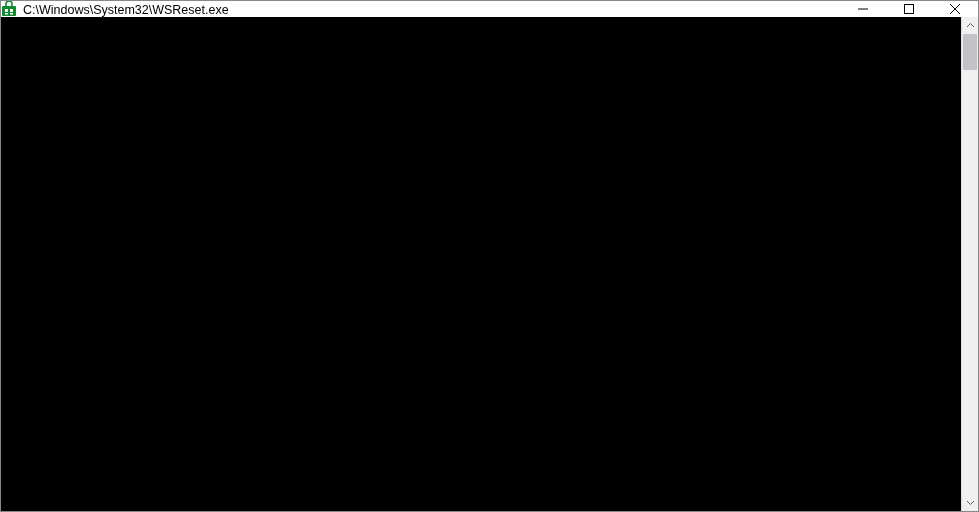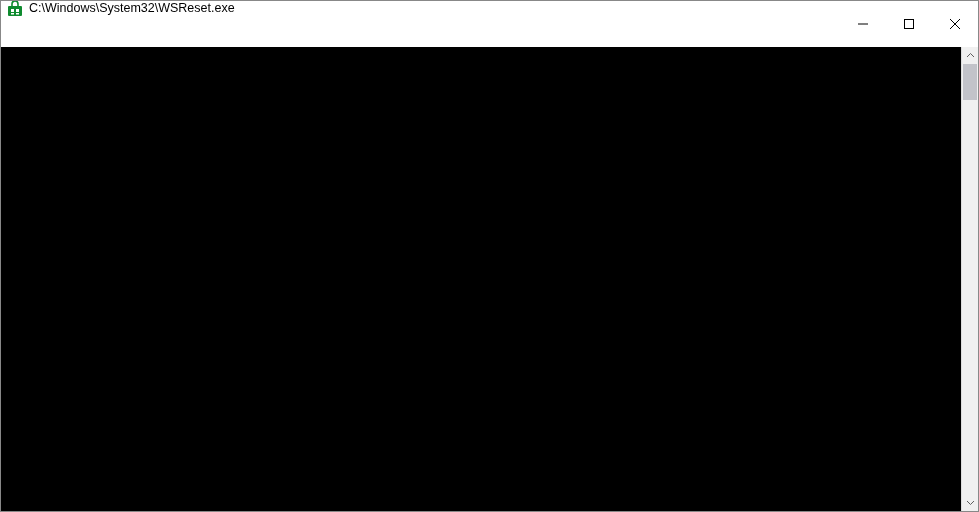--- a/index.html
+++ b/index.html
@@ -16,25 +16,24 @@
     }
     .window {
       width: 979px;
       height: 512px;
       border: 1px solid #888;
       display: flex;
       flex-direction: column;
       background: #fff;
     }
     .titlebar {
-      height: 46px;
+      height: 16px;
       background: #fff;
       display: flex;
-      align-items: flex-start;
-      padding-left: 6px;
+      align-items: flex-end;
       flex-shrink: 0;
     }
     .titlebar-icon {
       width: 16px;
       height: 16px;
       margin-right: 6px;
       flex-shrink: 0;
     }
     .titlebar-title {
       font-size: 12.5px;

